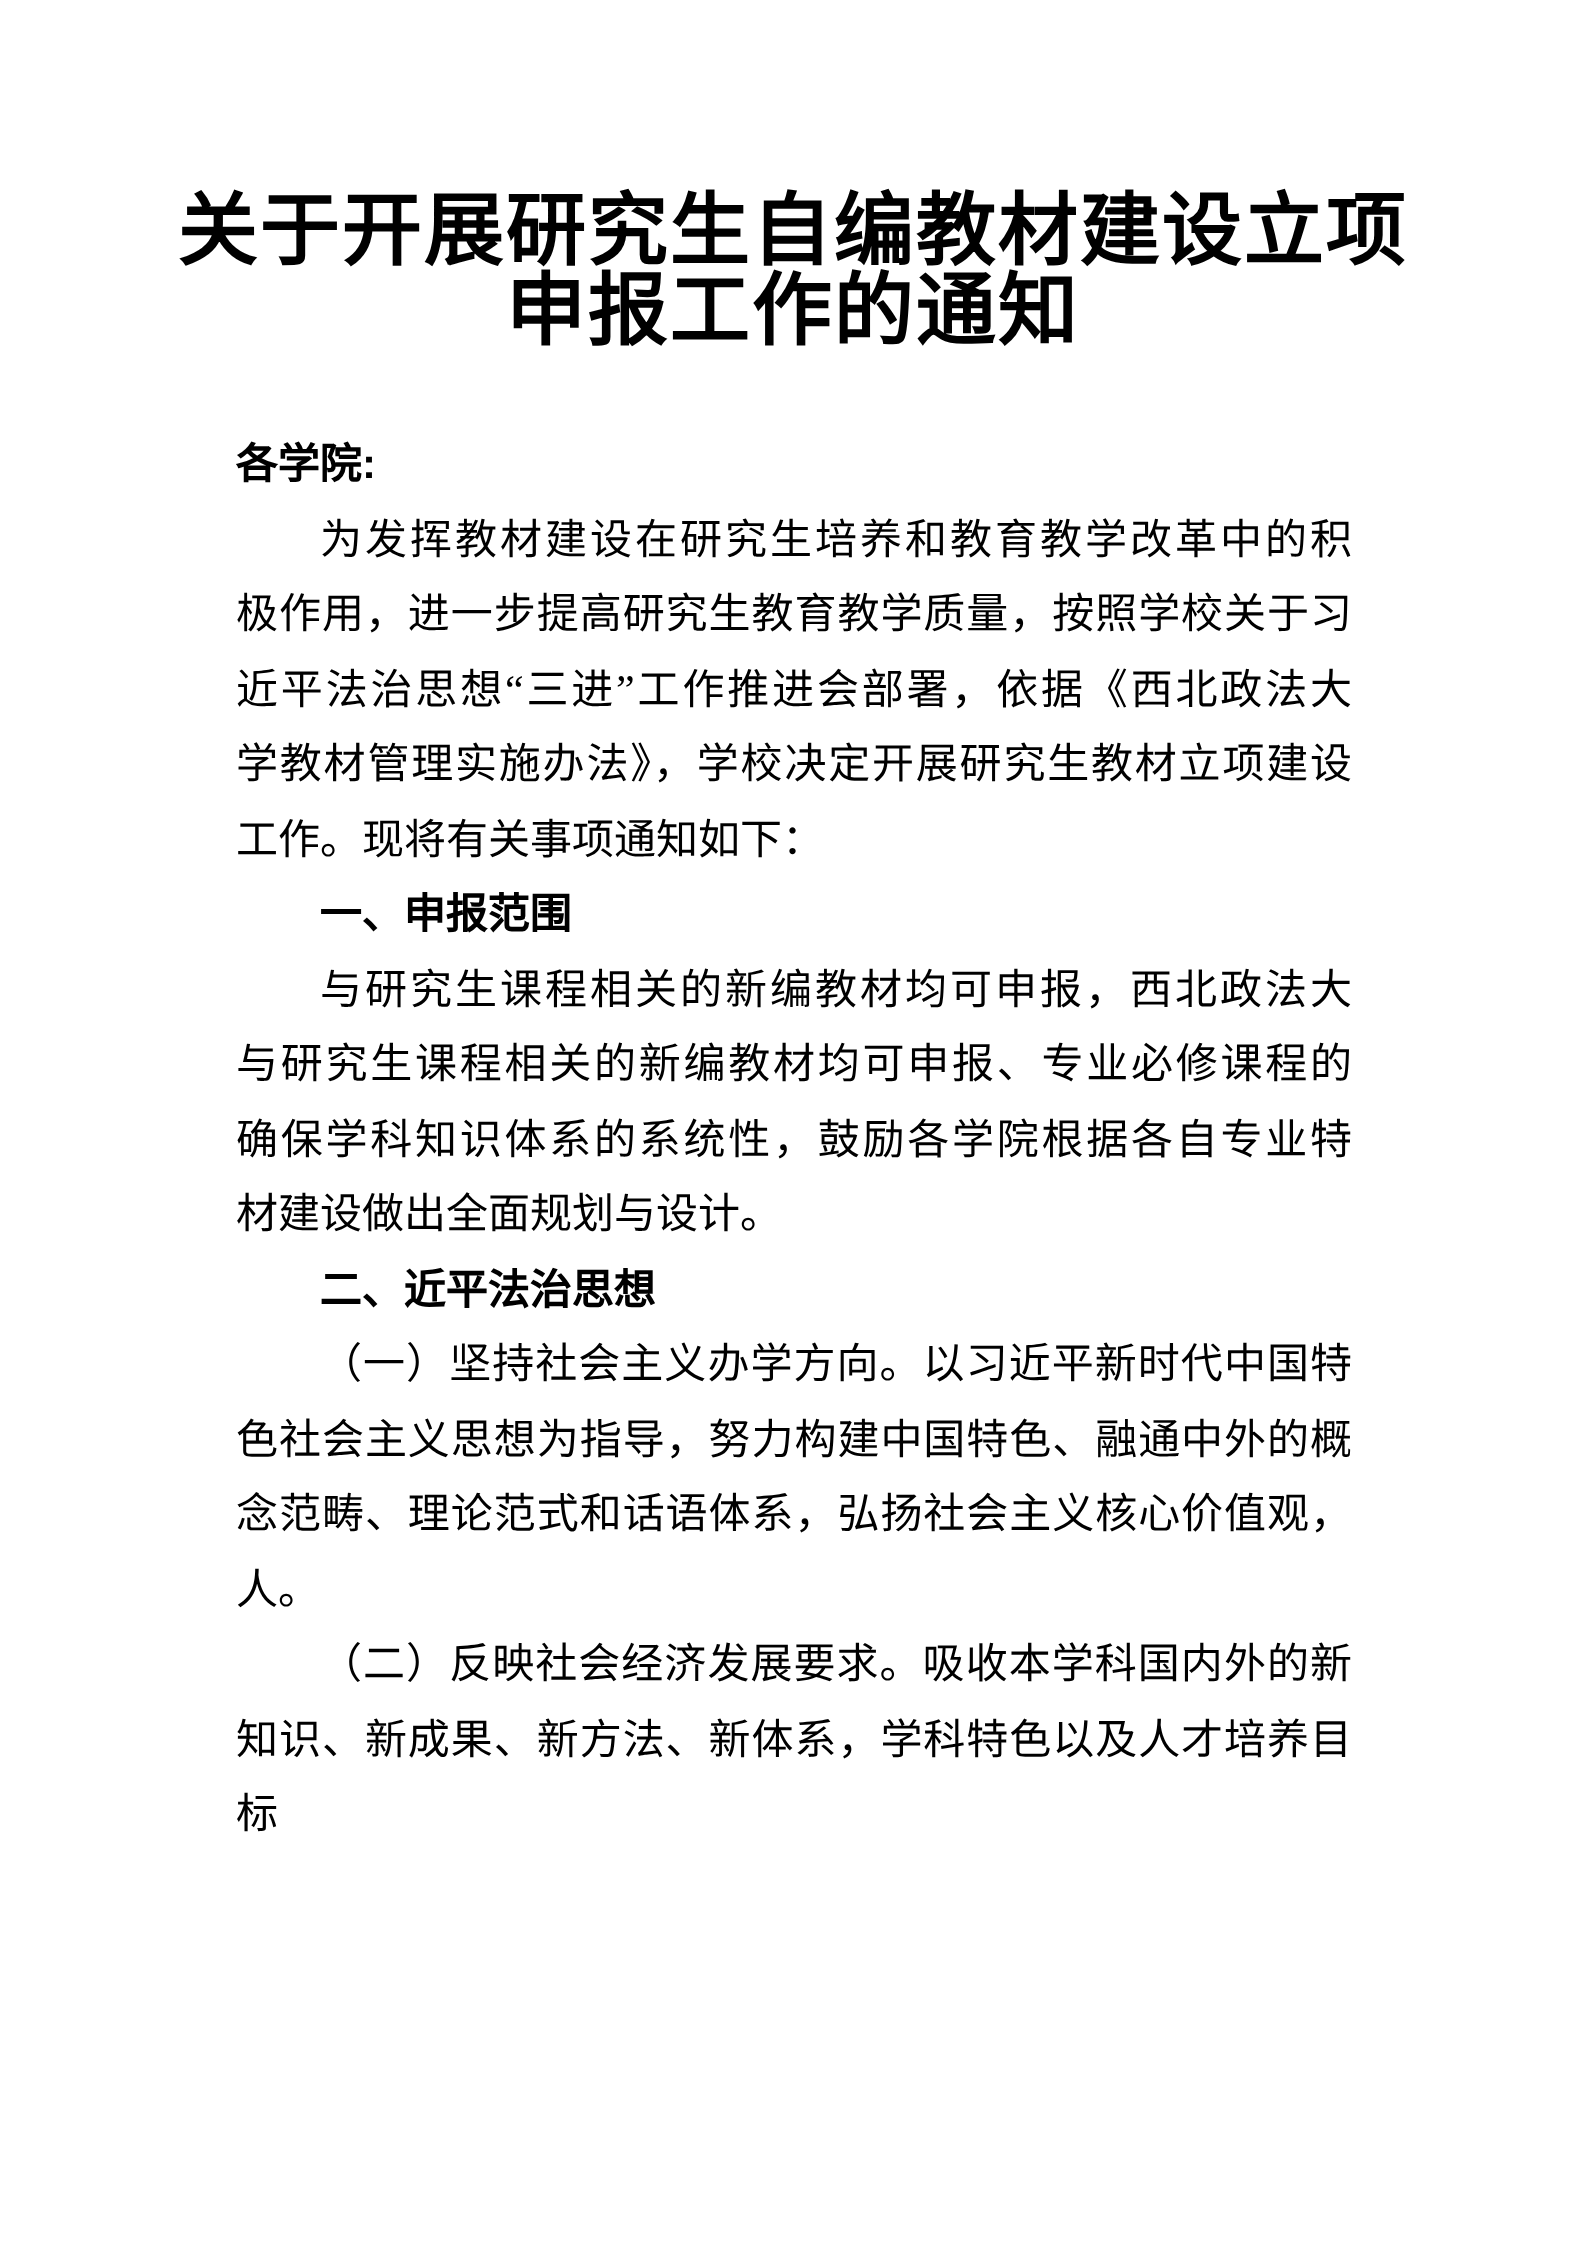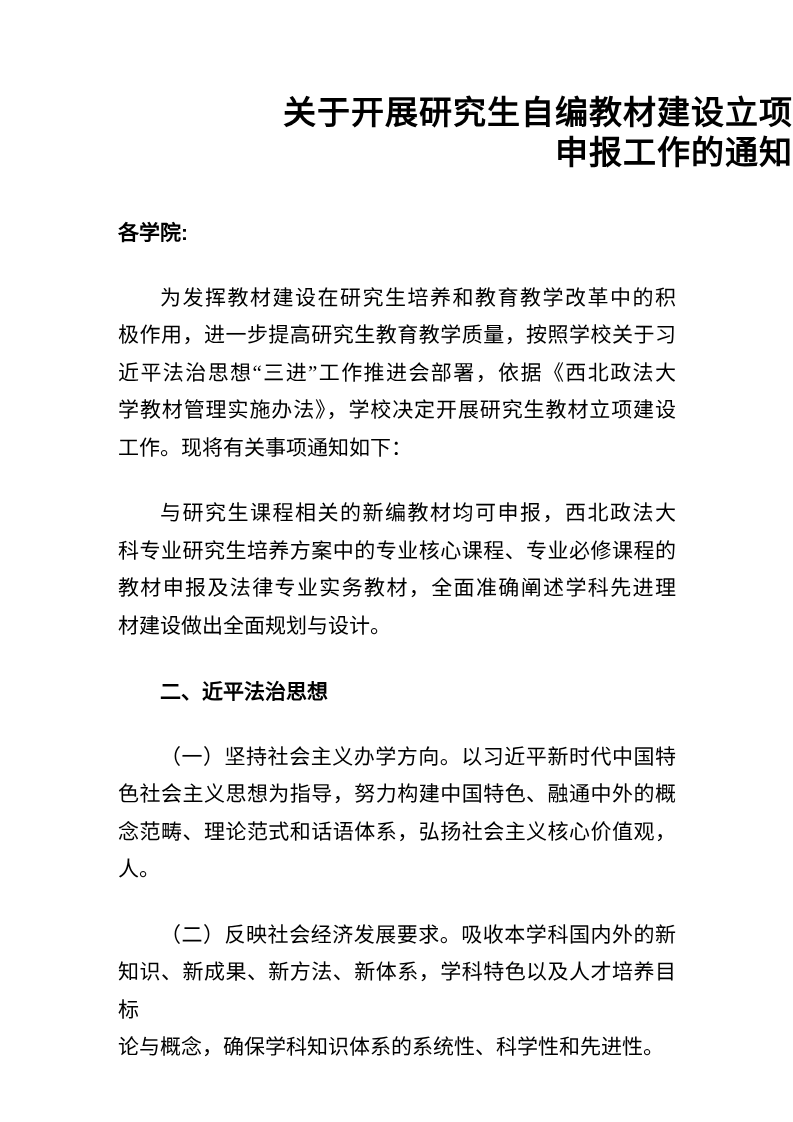--- a/index.html
+++ b/index.html
@@ -13,24 +13,24 @@
     height: 1122px;
     background: #ffffff;
     color: #000000;
     overflow: hidden;
   }
   .doc-title {
     position: absolute;
     top: 96px;
     left: 0;
     width: 100%;
-    text-align: right;
-    font-family: Liberation Mono, monospace;
+    text-align: center;
+    font-family: Liberation Sans, sans-serif;
     font-weight: 700;
-    font-size: 33px;
+    font-size: 40px;
     line-height: 40px;
     letter-spacing: 1px;
   }
   .doc-body {
     position: absolute;
     top: 214px;
     left: 118px;
     width: 558px;
     font-family: "Liberation Serif", "DejaVu Serif", serif;
     font-size: 21px;
@@ -42,21 +42,20 @@
     text-align-last: justify;
     text-justify: inter-character;
     white-space: normal;
   }
   .line.last {
     text-align: right;
     text-align-last: left;
   }
   .line.indent {
     text-indent: 2em;
-    margin-top: 28px;
   }
   .para.salutation .line,
   .para.heading .line {
     font-weight: 700;
     font-family: "Liberation Sans", "DejaVu Sans", sans-serif;
   }
 </style>
 </head>
 <body>
 
@@ -71,34 +70,36 @@
   <div class="para salutation">
         <div class="line last">各学院:</div>
       </div>
       <div class="para body">
         <div class="line indent">为发挥教材建设在研究生培养和教育教学改革中的积</div>
         <div class="line">极作用，进一步提高研究生教育教学质量，按照学校关于习</div>
         <div class="line">近平法治思想“三进”工作推进会部署，依据《西北政法大</div>
         <div class="line">学教材管理实施办法》，学校决定开展研究生教材立项建设</div>
         <div class="line last">工作。现将有关事项通知如下：</div>
       </div>
+      <div class="para heading">
+        <div class="line last indent">一、申报范围</div>
+      </div>
       <div class="para body">
         <div class="line indent">与研究生课程相关的新编教材均可申报，西北政法大</div>
-        <div class="line">科专业研究生培养方案中的专业核心课程、专业必修课程的</div>
-        <div class="line">教材申报及法律专业实务教材，全面准确阐述学科先进理</div>
+        <div class="line">与研究生课程相关的新编教材均可申报、专业必修课程的</div>
+        <div class="line">确保学科知识体系的系统性，鼓励各学院根据各自专业特</div>
         <div class="line last">材建设做出全面规划与设计。</div>
       </div>
       <div class="para heading">
         <div class="line last indent">二、近平法治思想</div>
       </div>
       <div class="para body">
         <div class="line indent">（一）坚持社会主义办学方向。以习近平新时代中国特</div>
         <div class="line">色社会主义思想为指导，努力构建中国特色、融通中外的概</div>
         <div class="line">念范畴、理论范式和话语体系，弘扬社会主义核心价值观，</div>
         <div class="line last">人。</div>
       </div>
       <div class="para body">
         <div class="line indent">（二）反映社会经济发展要求。吸收本学科国内外的新</div>
         <div class="line">知识、新成果、新方法、新体系，学科特色以及人才培养目标</div>
-        <div class="line last">论与概念，确保学科知识体系的系统性、科学性和先进性。</div>
       </div>
     </div>
 </div>
 
 </body></html>

